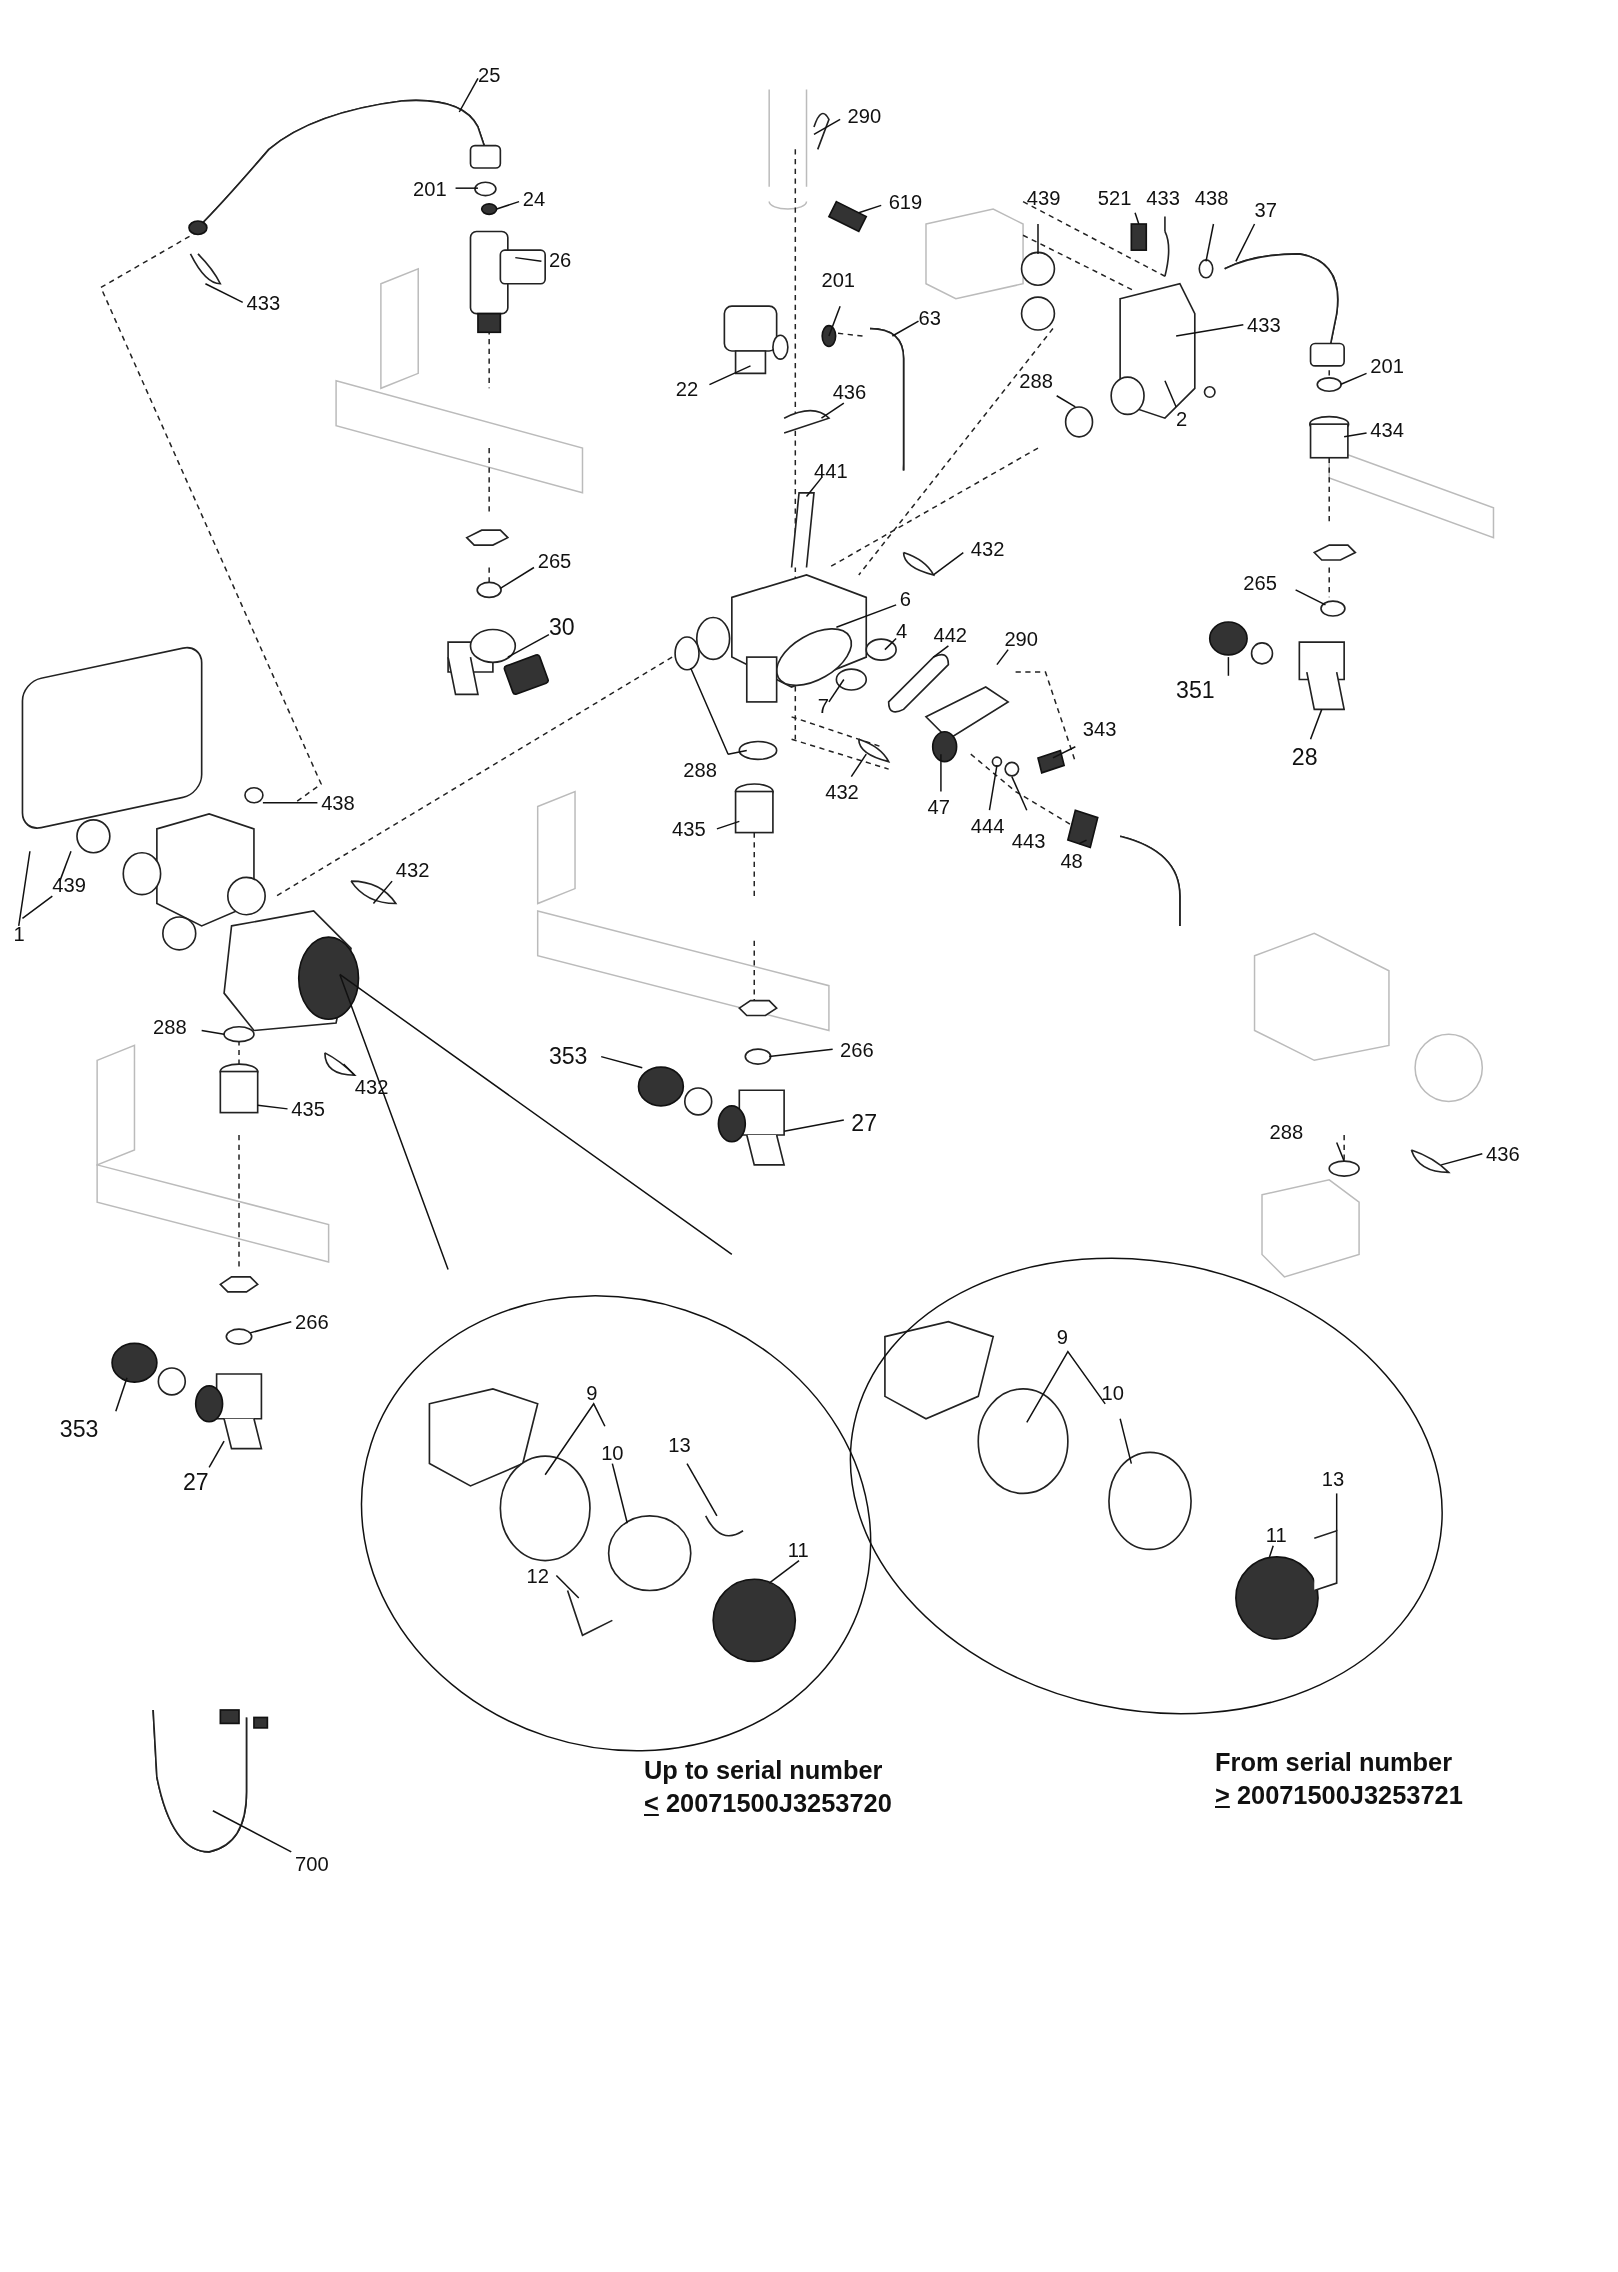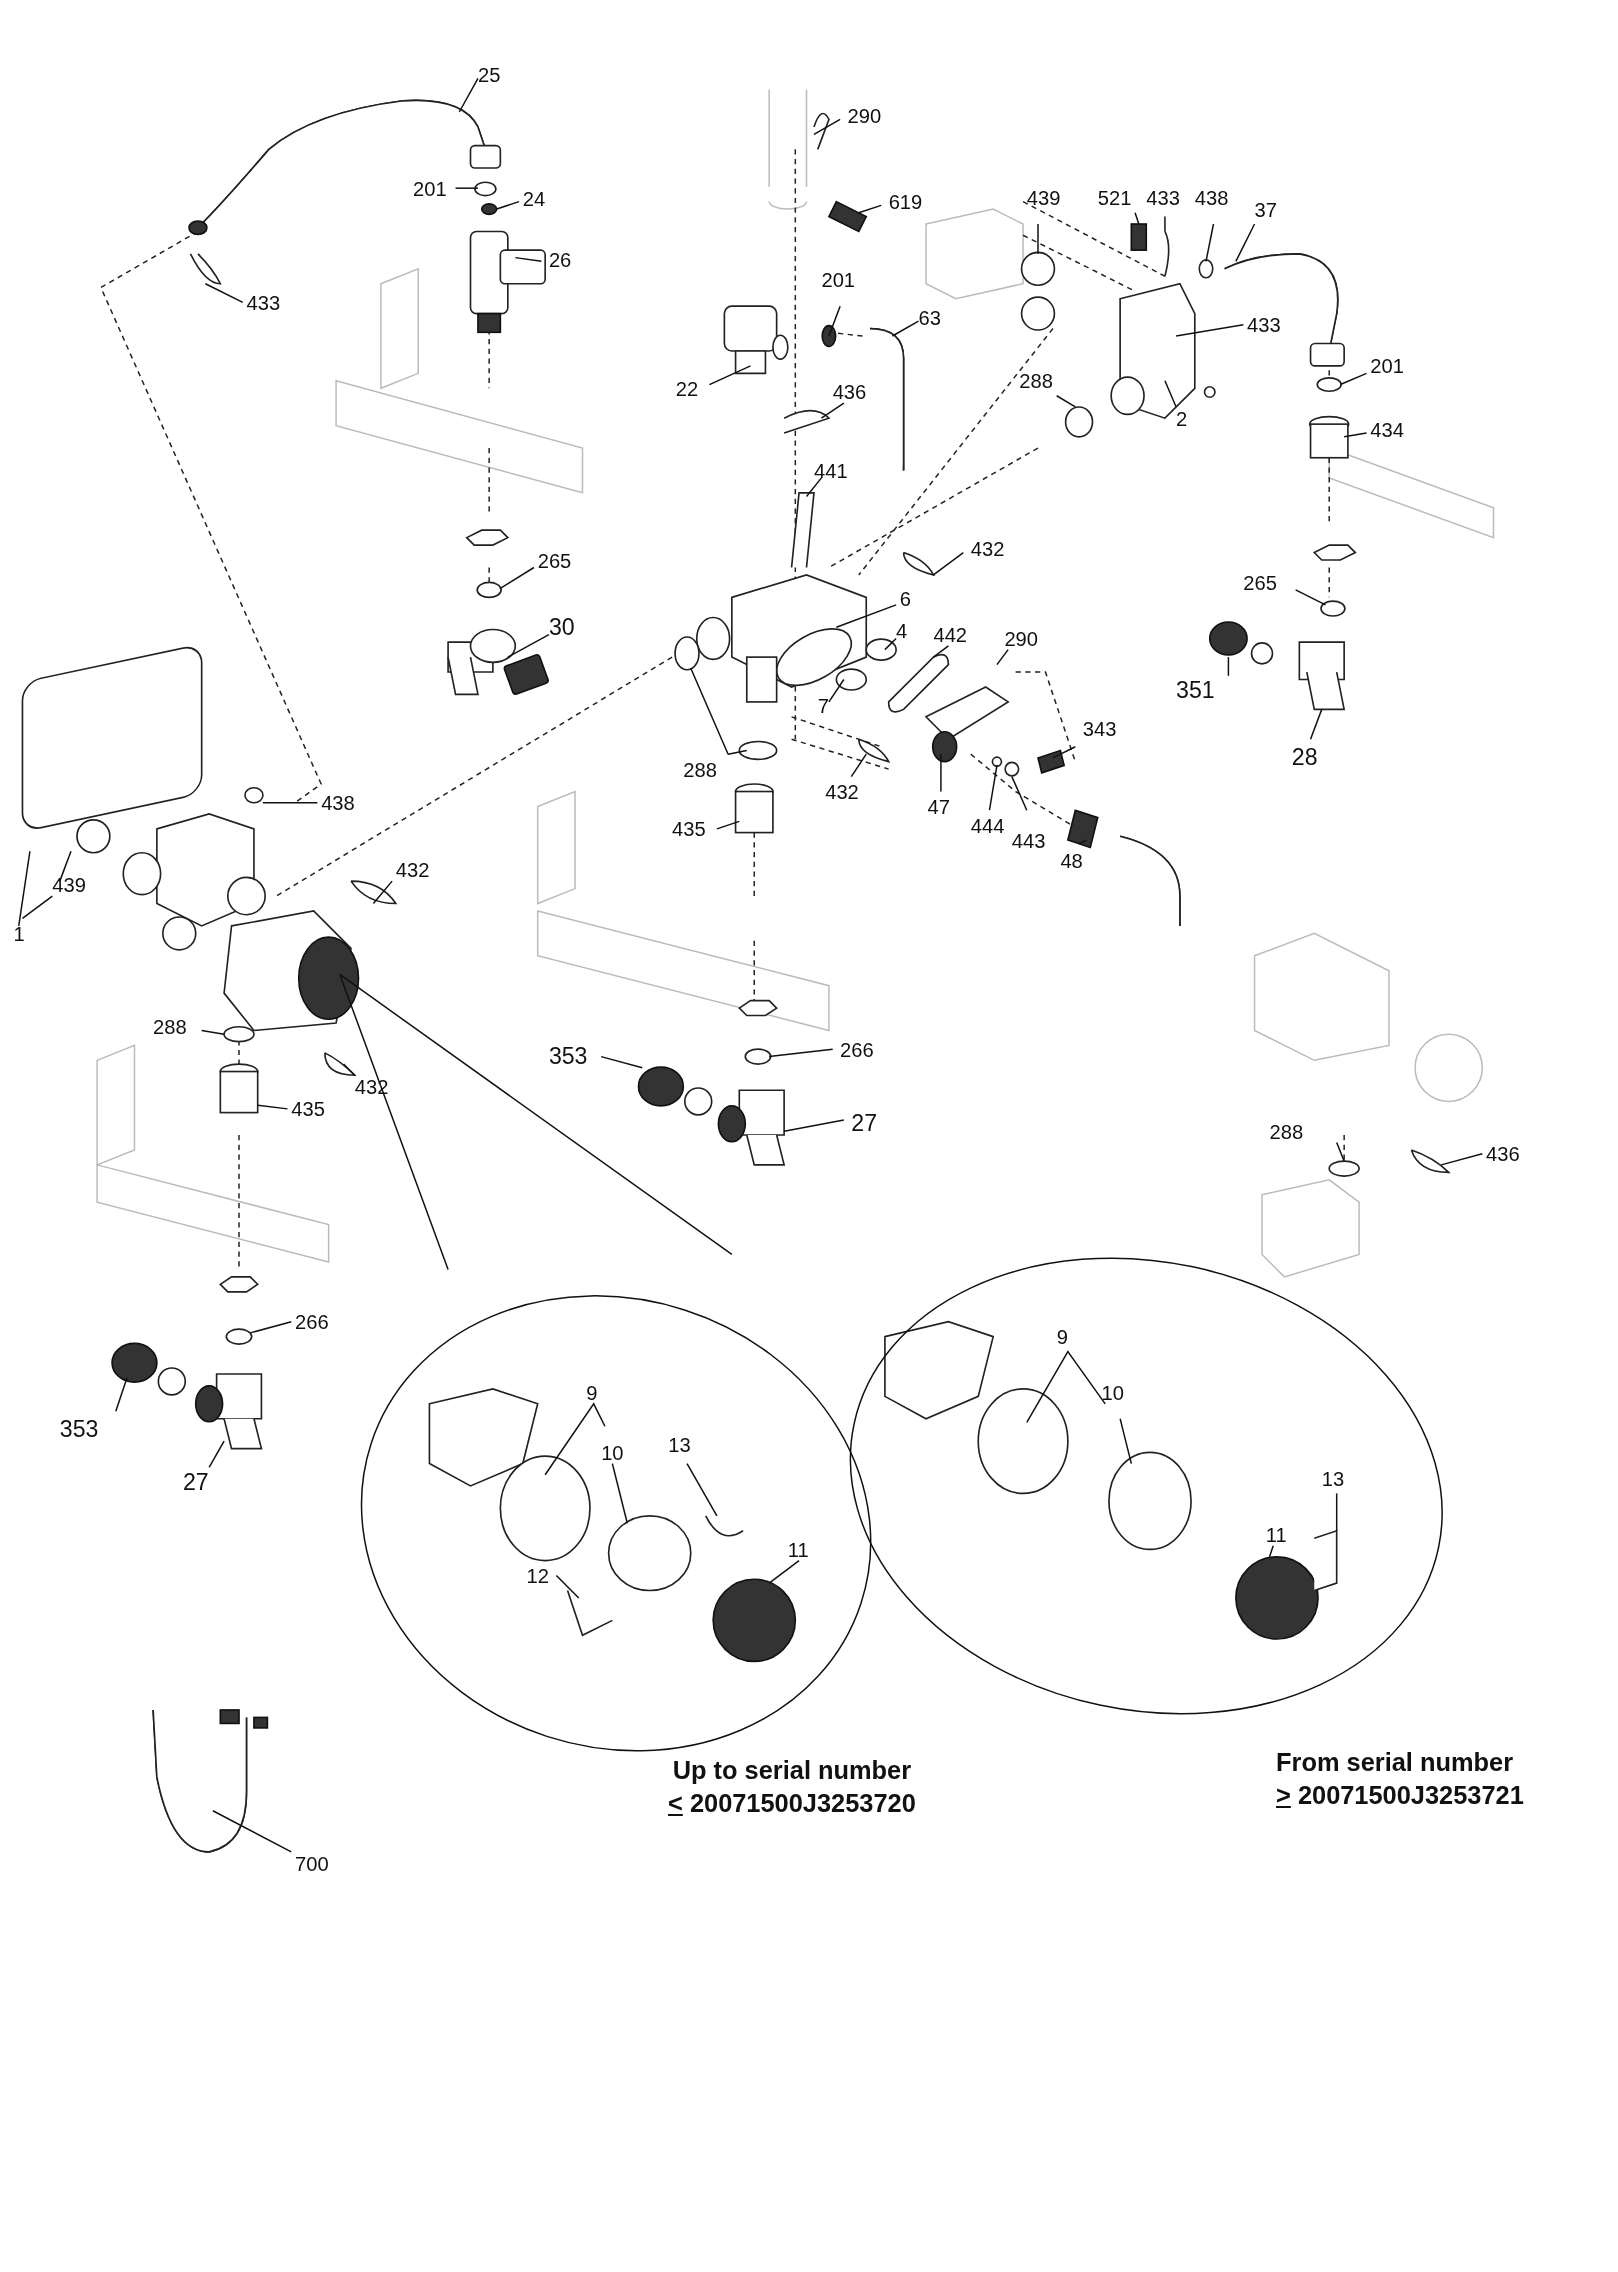--- a/index.html
+++ b/index.html
@@ -354,21 +354,21 @@
     <text class="lbl" x="705" y="2120">12</text>
     <text class="lbl" x="1055" y="2085">11</text>
     <text class="lbl" x="1415" y="1800">9</text>
     <text class="lbl" x="1475" y="1875">10</text>
     <text class="lbl" x="1770" y="1990">13</text>
     <text class="lbl" x="1695" y="2065">11</text>
     <text class="lbl" x="395" y="2505">700</text>
   </g>
 </svg>
 
-<div class="caption" style="left:668px;top:1754px;text-align:center;">
+<div class="caption" style="left:644px;top:1754px;">
   <span class="cap-line">Up to serial number</span>
   <span class="cap-line"><span class="u">&lt;</span> <span>20071500J3253720</span></span>
 </div>
-<div class="caption" style="left:1276px;top:1746px;">
+<div class="caption" style="left:1215px;top:1746px;">
   <span class="cap-line">From serial number</span>
   <span class="cap-line"><span class="u">&gt;</span> <span>20071500J3253721</span></span>
 </div>
 
 
 </body></html>

